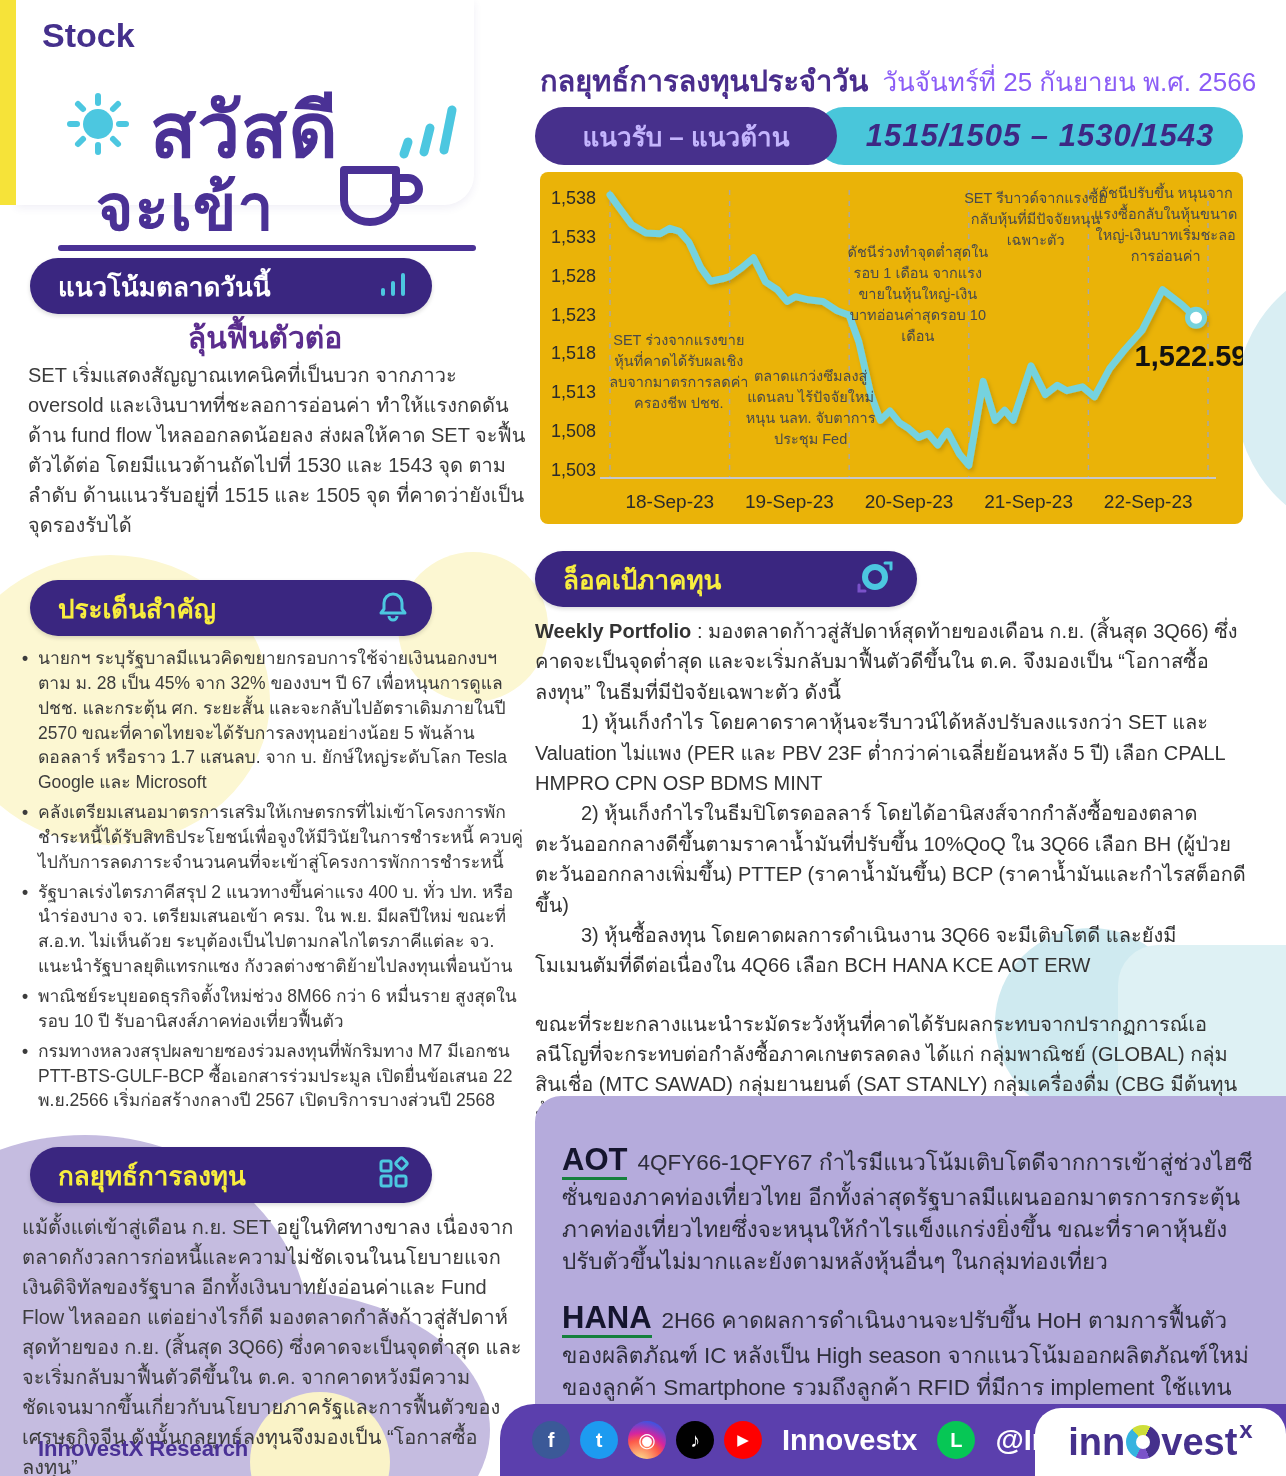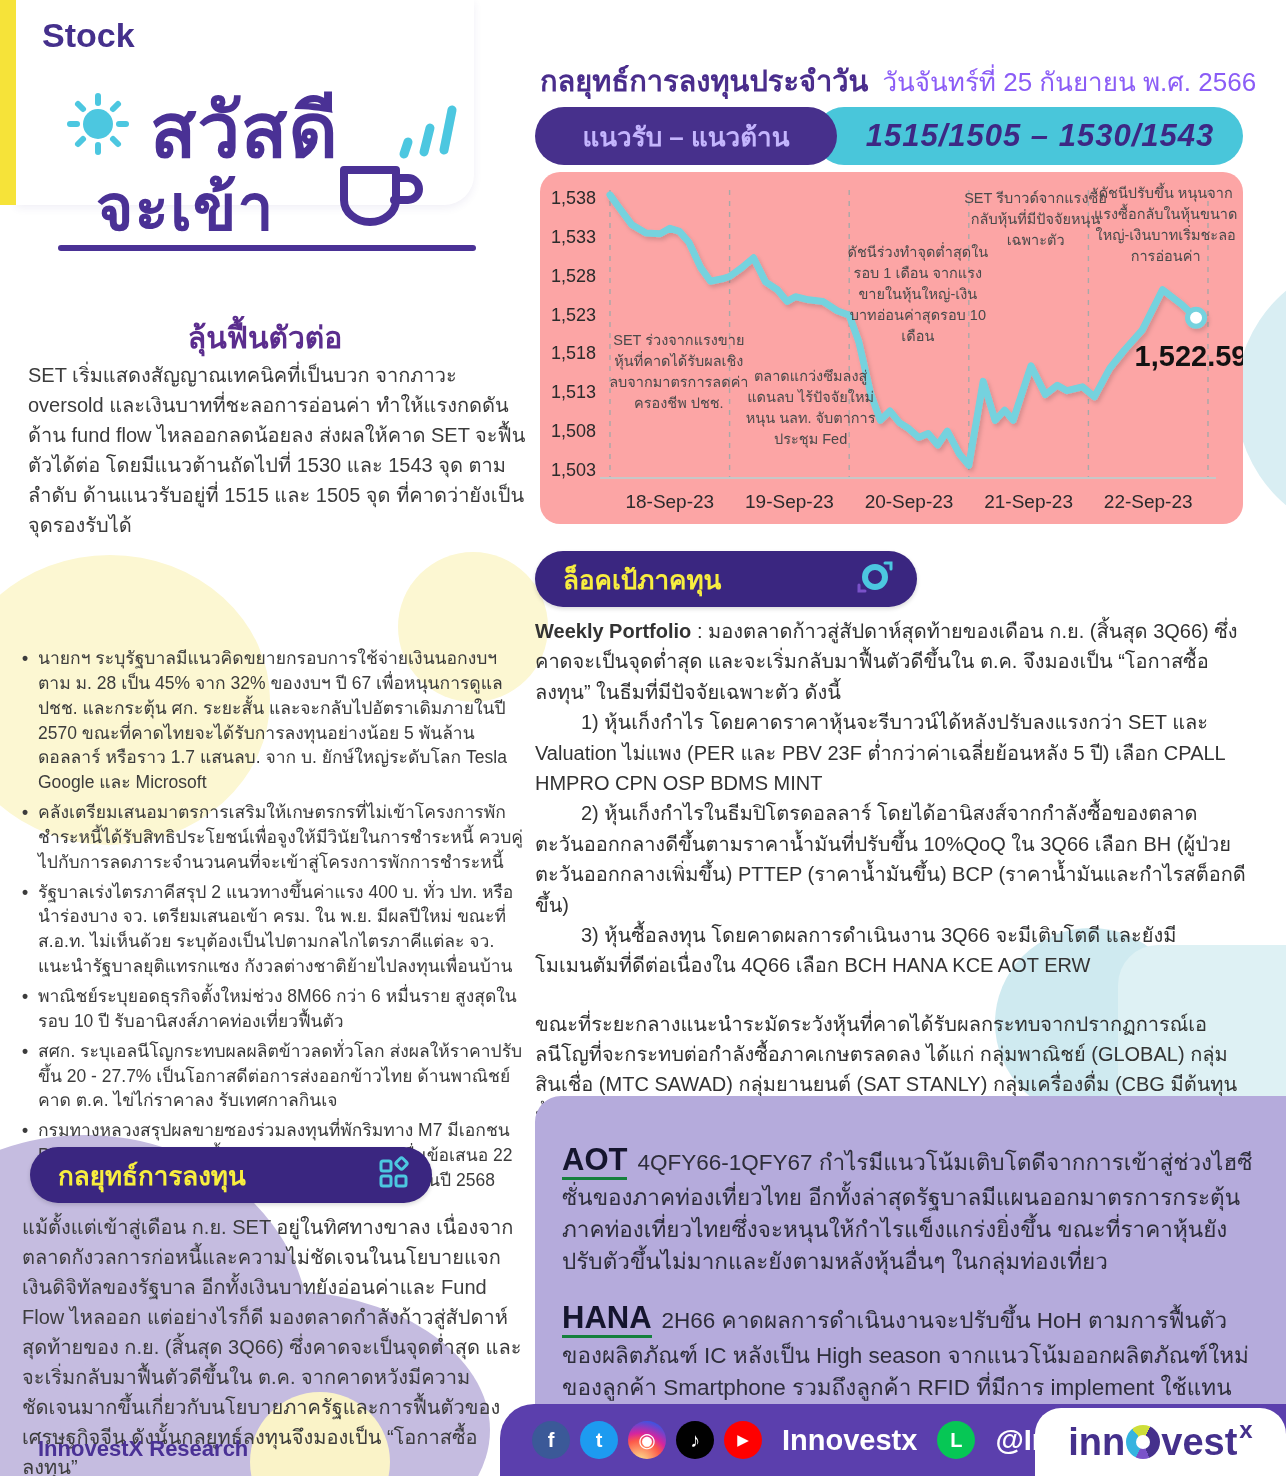--- a/index.html
+++ b/index.html
@@ -35,21 +35,21 @@
   
   #r-title{left:540px;top:58px;z-index:1;white-space:nowrap;}
   #r-title .t1{font-size:29px;font-weight:bold;color:#4a2d8c;}
   #r-title .t2{font-size:26px;color:#8b5cf6;margin-left:14px;}
   #sr-row{left:535px;top:107px;width:708px;height:58px;z-index:1;}
   #sr-cyan{position:absolute;left:280px;right:0;top:0;height:58px;background:#49c6da;border-radius:29px;}
   #sr-purple{position:absolute;left:0;top:0;width:302px;height:58px;background:#47308c;border-radius:29px;display:flex;align-items:center;justify-content:center;}
   #sr-purple span{color:#c4b5fd;font-size:26px;font-weight:bold;}
   #sr-values{position:absolute;left:302px;right:0;top:0;height:58px;display:flex;align-items:center;justify-content:center;font-size:31px;font-weight:bold;font-style:italic;color:#3d2884;letter-spacing:1px;}
   
-  #chart-card{left:540px;top:172px;width:703px;height:352px;background:#fca5a5;border-radius:20px;z-index:1;}
+  #chart-card{left:540px;top:172px;width:703px;height:352px;background:#eab308;border-radius:8px;z-index:1;}
   #chart-annos div{position:absolute;font-size:14.5px;line-height:1.45;color:#4a4a4a;text-align:center;}
   
   #lock-body{left:535px;top:616px;width:712px;font-size:20px;line-height:1.52;z-index:1;color:#333;}
   #lock-body p{margin:0;}
   #lock-body p.ind{text-indent:46px;}
   #lock-body p.outro{margin-top:28px;}
   
   #daily-panel{left:535px;top:1096px;width:751px;height:310px;background:#b5abdc;border-radius:26px 0 0 0;z-index:1;}
   #daily-pill{left:535px;top:1076px;width:302px;height:54px;background:#eef03c;border-radius:27px;display:flex;align-items:center;justify-content:space-between;padding:0 22px 0 28px;box-sizing:border-box;z-index:2;}
   #daily-pill .pill-label{font-size:27px;font-weight:bold;color:#5b2d8e;}
@@ -113,30 +113,50 @@
   </span>
   <div class="abs logo-txt" id="logo-line2">จะเข้า</div>
   <span class="abs icon" style="left:326px;top:152px;z-index:3;">
     <svg width="110" height="92" viewBox="0 0 110 92" fill="none">
         <path d="M18 18 h52 v30 a26 22 0 0 1 -52 0 z" stroke="#4a3195" stroke-width="8" stroke-linejoin="round"></path>
         <path d="M70 26 h12 a10 10 0 0 1 0 22 h-14" stroke="#4a3195" stroke-width="8" stroke-linecap="round"></path>
       </svg>
   </span>
   <div class="abs" id="logo-underline"></div>
 
+  <div class="pill" style="left:30px;top:258px;width:402px;">
+    <span class="pill-label white">แนวโน้มตลาดวันนี้</span>
+    <span class="icon">
+      <svg width="34" height="34" viewBox="0 0 34 34">
+          <g stroke="#4cc7e0" stroke-width="4" stroke-linecap="round">
+            <line x1="7" y1="27" x2="7" y2="23"></line>
+            <line x1="17" y1="27" x2="17" y2="16"></line>
+            <line x1="27" y1="27" x2="27" y2="8"></line>
+          </g>
+        </svg>
+    </span>
+  </div>
   <div class="abs" id="trend-sub">ลุ้นฟื้นตัวต่อ</div>
   <div class="abs body-txt" id="trend-body">SET เริ่มแสดงสัญญาณเทคนิคที่เป็นบวก จากภาวะ oversold และเงินบาทที่ชะลอการอ่อนค่า ทำให้แรงกดดันด้าน fund flow ไหลออกลดน้อยลง ส่งผลให้คาด SET จะฟื้นตัวได้ต่อ โดยมีแนวต้านถัดไปที่ 1530 และ 1543 จุด ตามลำดับ ด้านแนวรับอยู่ที่ 1515 และ 1505 จุด ที่คาดว่ายังเป็นจุดรองรับได้</div>
 
+  <div class="pill" style="left:30px;top:580px;width:402px;">
+    <span class="pill-label yellow">ประเด็นสำคัญ</span>
+    <span class="icon">
+      <svg width="34" height="34" viewBox="0 0 34 34" fill="none">
+          <path d="M17 5 a9 9 0 0 1 9 9 v6 l3 4 H5 l3-4 v-6 a9 9 0 0 1 9-9 z" stroke="#4cc7e0" stroke-width="3" stroke-linejoin="round"></path>
+          <path d="M13 27 a4 4 0 0 0 8 0" stroke="#4cc7e0" stroke-width="3"></path>
+        </svg>
+    </span>
+  </div>
   <div class="abs" id="key-list">
     <ul>
       <li>นายกฯ ระบุรัฐบาลมีแนวคิดขยายกรอบการใช้จ่ายเงินนอกงบฯ ตาม ม. 28 เป็น 45% จาก 32% ของงบฯ ปี 67 เพื่อหนุนการดูแล ปชช. และกระตุ้น ศก. ระยะสั้น และจะกลับไปอัตราเดิมภายในปี 2570 ขณะที่คาดไทยจะได้รับการลงทุนอย่างน้อย 5 พันล้านดอลลาร์ หรือราว 1.7 แสนลบ. จาก บ. ยักษ์ใหญ่ระดับโลก Tesla Google และ Microsoft</li>
       <li>คลังเตรียมเสนอมาตรการเสริมให้เกษตรกรที่ไม่เข้าโครงการพักชำระหนี้ได้รับสิทธิประโยชน์เพื่อจูงให้มีวินัยในการชำระหนี้ ควบคู่ไปกับการลดภาระจำนวนคนที่จะเข้าสู่โครงการพักการชำระหนี้</li>
       <li>รัฐบาลเร่งไตรภาคีสรุป 2 แนวทางขึ้นค่าแรง 400 บ. ทั่ว ปท. หรือนำร่องบาง จว. เตรียมเสนอเข้า ครม. ใน พ.ย. มีผลปีใหม่ ขณะที่ ส.อ.ท. ไม่เห็นด้วย ระบุต้องเป็นไปตามกลไกไตรภาคีแต่ละ จว. แนะนำรัฐบาลยุติแทรกแซง กังวลต่างชาติย้ายไปลงทุนเพื่อนบ้าน</li>
       <li>พาณิชย์ระบุยอดธุรกิจตั้งใหม่ช่วง 8M66 กว่า 6 หมื่นราย สูงสุดในรอบ 10 ปี รับอานิสงส์ภาคท่องเที่ยวฟื้นตัว</li>
-      <li>สศก. ระบุเอลนีโญกระทบผลผลิตข้าวลดทั่วโลก ส่งผลให้ราคาปรับขึ้น 20 - 27.7% เป็นโอกาสดีต่อการส่งออกข้าวไทย ด้านพาณิชย์คาด ต.ค. ไข่ไก่ราคาลง รับเทศกาลกินเจ</li>
       <li>กรมทางหลวงสรุปผลขายซองร่วมลงทุนที่พักริมทาง M7 มีเอกชน PTT-BTS-GULF-BCP ซื้อเอกสารร่วมประมูล เปิดยื่นข้อเสนอ 22 พ.ย.2566 เริ่มก่อสร้างกลางปี 2567 เปิดบริการบางส่วนปี 2568</li>
     </ul>
   </div>
 
   <div class="pill" style="left:30px;top:1147px;width:402px;">
     <span class="pill-label yellow">กลยุทธ์การลงทุน</span>
     <span class="icon">
       <svg width="34" height="34" viewBox="0 0 34 34" fill="none">
           <rect x="5" y="5" width="10" height="10" rx="2" stroke="#4cc7e0" stroke-width="3"></rect>
           <rect x="21" y="3" width="9" height="9" rx="2" transform="rotate(45 25.5 7.5)" stroke="#4cc7e0" stroke-width="3"></rect>

